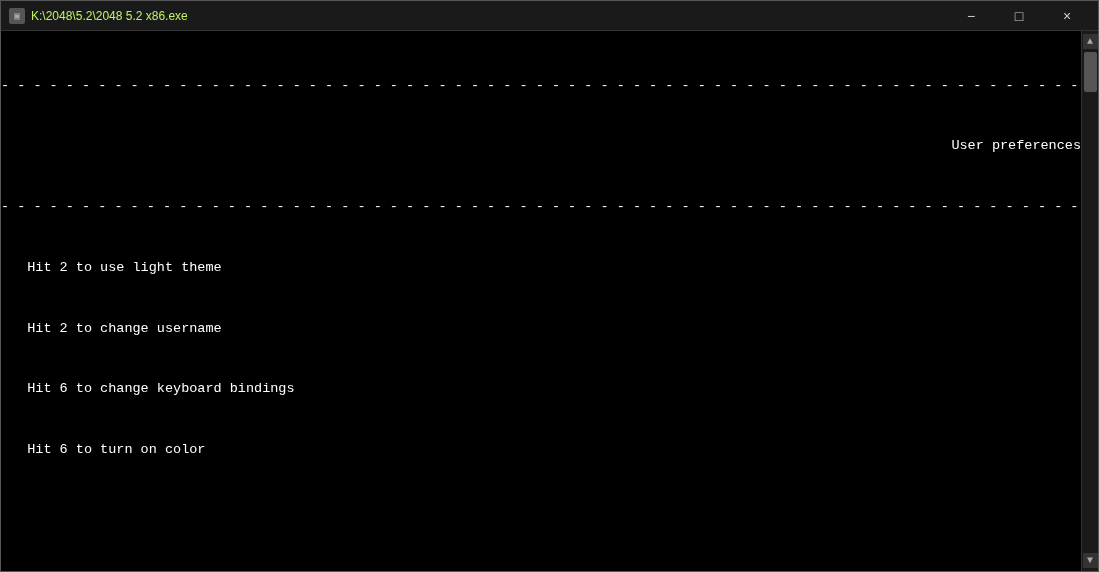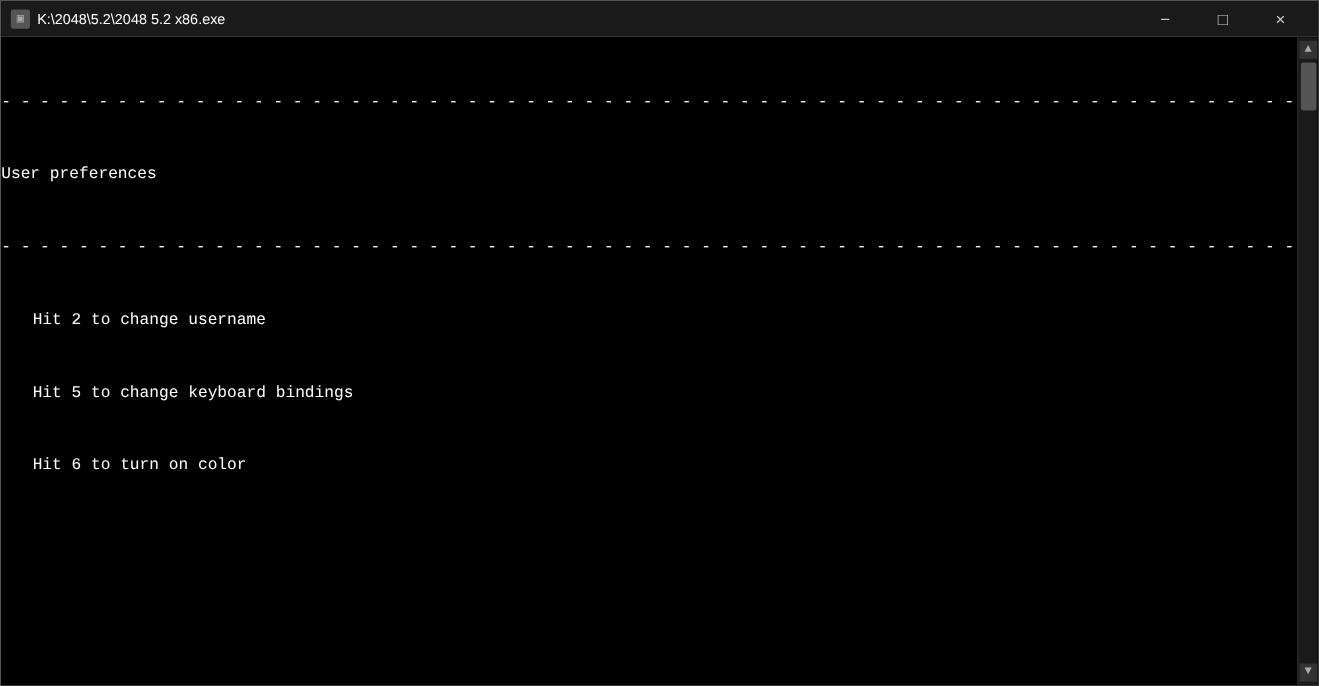--- a/index.html
+++ b/index.html
@@ -48,21 +48,21 @@
       background: #555;
       border-radius: 2px;
       display: flex;
       align-items: center;
       justify-content: center;
       font-size: 10px;
       color: #aaa;
     }
 
     .title-bar-text {
-      color: #ffffff;
+      color: #bef264;
       font-size: 12px;
       font-family: 'Segoe UI', Arial, sans-serif;
     }
 
     .title-bar-controls {
       display: flex;
       align-items: center;
       gap: 2px;
     }
 
@@ -139,21 +139,21 @@
 
     .dashed-line {
       color: #ffffff;
       font-size: 13.5px;
       font-family: 'Courier New', Courier, monospace;
       white-space: pre;
       line-height: 1.5;
     }
 
     .menu-title {
-      text-align: left;
+      text-align: right;
       color: #ffffff;
       font-size: 13.5px;
       font-family: 'Courier New', Courier, monospace;
       line-height: 1.5;
       padding: 0;
     }
 
     .menu-line {
       color: #ffffff;
       font-size: 13.5px;
@@ -184,22 +184,23 @@
       <button class="title-bar-btn close">×</button>
     </div>
   </div>
 
   <div class="content-area">
     <div class="terminal">
       <div class="terminal-inner">
         <div class="dashed-line">- - - - - - - - - - - - - - - - - - - - - - - - - - - - - - - - - - - - - - - - - - - - - - - - - - - - - - - - - - - - - - - - - - - - - - - - - - - - - - - - - - - - -</div>
         <div class="menu-title">User preferences</div>
         <div class="dashed-line">- - - - - - - - - - - - - - - - - - - - - - - - - - - - - - - - - - - - - - - - - - - - - - - - - - - - - - - - - - - - - - - - - - - - - - - - - - - - - - - - - - - - -</div>
+        <div class="menu-line">  Hit 2 to use light theme</div>
         <div class="menu-line">  Hit 2 to change username</div>
-        <div class="menu-line">  Hit 5 to change keyboard bindings</div>
+        <div class="menu-line">  Hit 6 to change keyboard bindings</div>
         <div class="menu-line">  Hit 6 to turn on color</div>
         
         
         
         
       </div>
     </div>
 
     <div class="scrollbar">
       <div class="scrollbar-arrow">▲</div>

